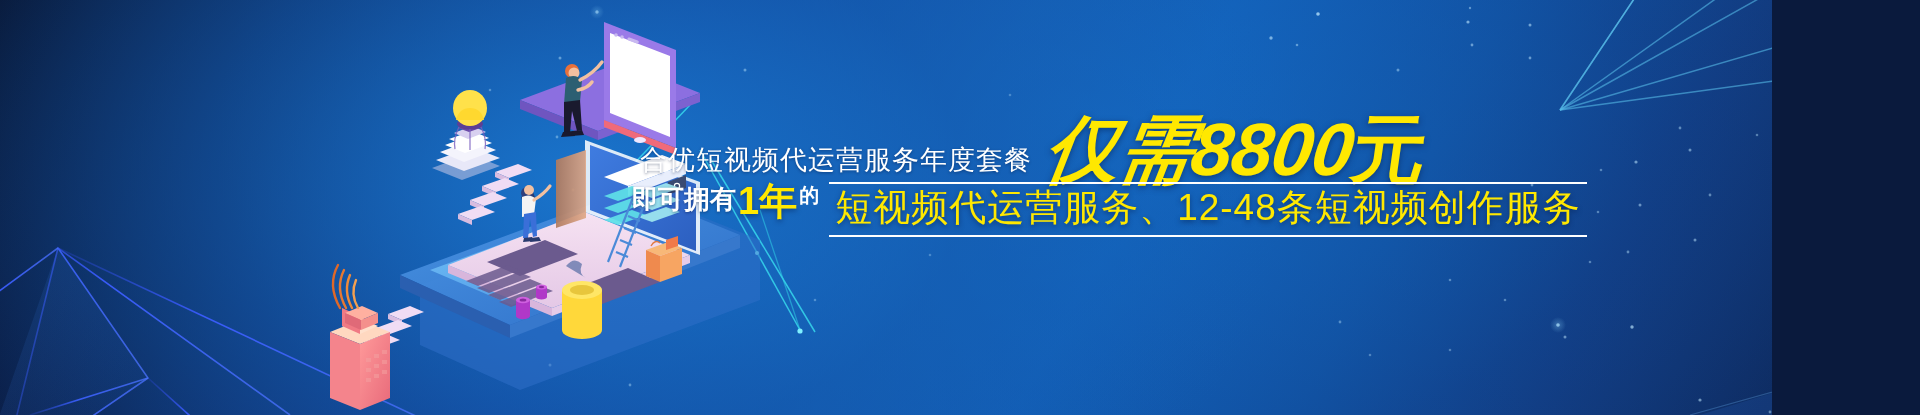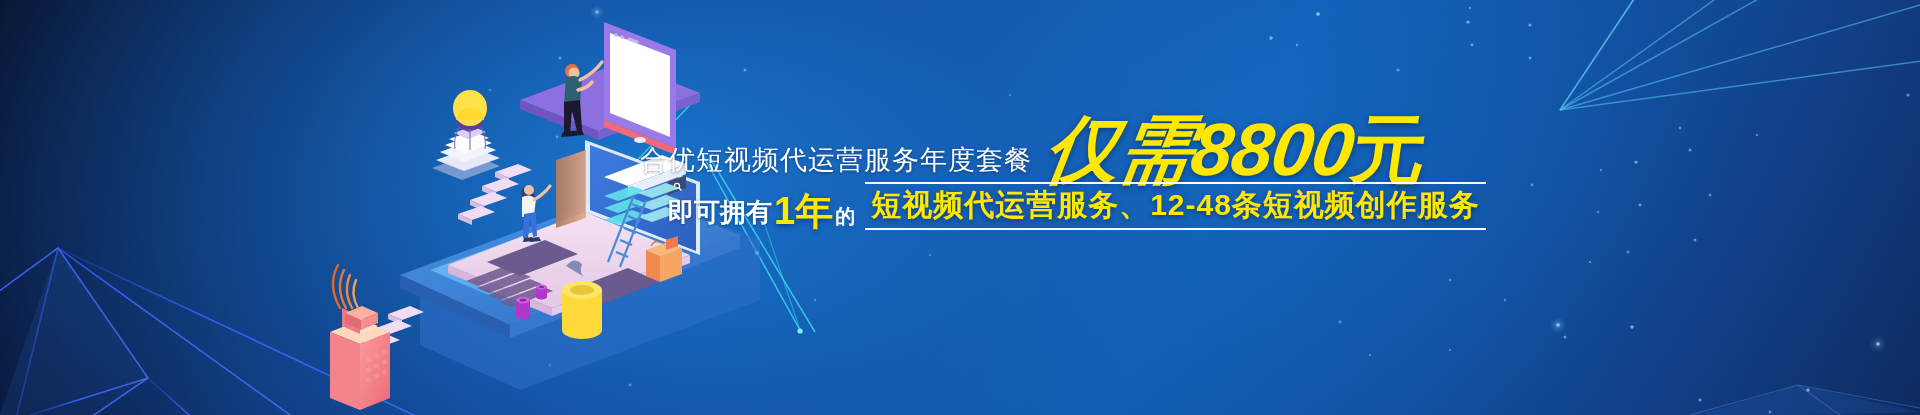--- a/index.html
+++ b/index.html
@@ -1,19 +1,19 @@
 <!DOCTYPE html>
 <html><head>
 <meta charset="utf-8">
 <style>
   html,body{margin:0;padding:0;background:#0a1a3d;}
   *{box-sizing:border-box;}
   .banner{
     position:relative;
-    width:1920px;height:415px;
+    width:1772px;height:415px;
     overflow:hidden;
     font-family:"Liberation Sans","DejaVu Sans",sans-serif;
     background:
       radial-gradient(ellipse 900px 620px at 33% 44%, rgba(26,120,208,0.95) 0%, rgba(20,95,180,0.6) 42%, rgba(13,60,140,0.0) 78%),
       radial-gradient(ellipse 1100px 700px at 62% 30%, rgba(22,110,200,0.55) 0%, rgba(16,78,165,0.25) 50%, rgba(10,45,120,0) 80%),
       linear-gradient(118deg, #081430 0%, #0c2150 17%, #12398c 36%, #1559ad 52%, #1260b8 62%, #11509e 76%, #123a7d 88%, #0e2a5e 100%);
   }
   .layer{position:absolute;left:0;top:0;width:1920px;height:415px;}
   .svg-layer{pointer-events:none;}
 
@@ -43,29 +43,28 @@
     line-height:.92;
     white-space:nowrap;
     margin-left:14px;
     transform:skewX(-8deg);
     text-shadow:0 2px 6px rgba(0,24,70,.5);
   }
   .price .unit{font-style:normal;letter-spacing:0;}
 
   .row-mid{
     position:absolute;left:632px;top:182px;
-    display:flex;align-items:flex-end;
+    display:flex;align-items:flex-start;
     white-space:nowrap;
-    margin-left:36px;
   }
   .mid-a{color:#ffffff;font-size:26px;font-weight:bold;text-shadow:0 1px 3px rgba(0,20,60,.45);}
   .mid-year{color:#ffe800;font-size:38px;font-weight:bold;line-height:1;padding:0 2px;text-shadow:0 2px 5px rgba(0,24,70,.5);}
   .mid-de{color:#ffffff;font-size:20px;font-weight:bold;padding-right:10px;}
   .mid-rule{
-    color:#ffe800;font-size:30px;font-weight:bold;letter-spacing:1px;
+    color:#ffe800;font-size:37px;font-weight:normal;letter-spacing:1px;
     border-top:2px solid #ffffff;border-bottom:2px solid #ffffff;
     padding:5px 6px 7px 6px;line-height:1.05;
     text-shadow:0 2px 5px rgba(0,24,70,.5);
   }
 
   .row-foot{
     position:absolute;left:988px;top:270px;
     color:#ffffff;font-size:24px;letter-spacing:1px;white-space:nowrap;
     text-shadow:0 1px 3px rgba(0,20,60,.45);
   }

